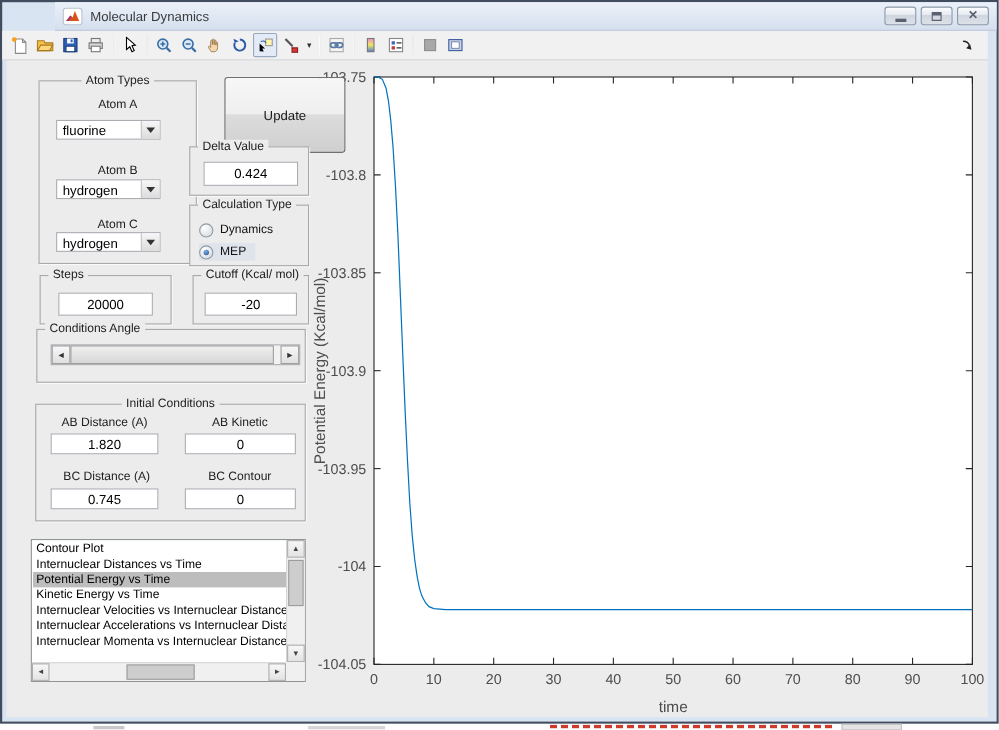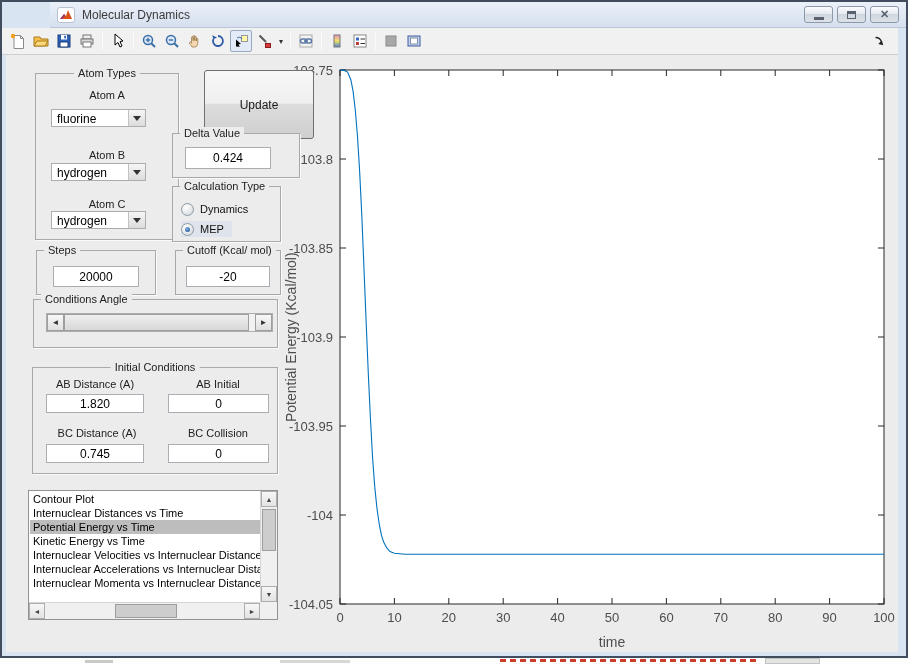--- a/index.html
+++ b/index.html
@@ -349,21 +349,21 @@
         </div>
         <span class="lbl" style="left:0; right:0; top:124px;">Atom C</span>
         <div class="combo" style="left:15px; top:137px; width:95px;">
           <span class="combo-text">hydrogen</span>
           <span class="combo-btn"></span>
         </div>
       </div>
 
       <div class="btn-update" style="left:162px; top:15px; width:110px; height:69px; z-index:2;margin-left:36px;">Update</div>
 
-      <div class="panel" style="left:166px; top:78px; width:128px; height:45px;text-decoration:underline;">
+      <div class="panel" style="left:166px; top:78px; width:109px; height:45px;text-decoration:underline;">
         <span class="panel-title">Delta Value</span>
         <input class="edit" style="left: 12px; top: 13px; width: 86px; height: 22px;" value="0.424">
       </div>
 
       <div class="panel" style="left:166px; top:131px; width:109px; height:56px;">
         <span class="panel-title">Calculation Type</span>
         <div class="radio-row" style="left:8px; top:14px;">
           <span class="radio"></span>
           <span class="radio-label">Dynamics</span>
         </div>
@@ -388,25 +388,25 @@
         <div class="slider" style="left:12px; top:13px; width:227px;">
           <div class="sl-btn" style="left:0;">◄</div>
           <div class="sl-thumb" style="left:17px; width:185px;"></div>
           <div class="sl-btn" style="right:0;">►</div>
         </div>
       </div>
 
       <div class="panel" style="left:26px; top:312px; width:246px; height:107px;">
         <span class="panel-title centered">Initial Conditions</span>
         <span class="lbl" style="left:0; width:124px; top:10px;">AB Distance (A)</span>
-        <span class="lbl" style="left:124px; width:122px; top:10px;">AB Initial</span>
+        <span class="lbl" style="left:124px; width:122px; top:10px;">AB Kinetic</span>
         <input class="edit" style="left: 13px; top: 26px; width: 98px; height: 19px;" value="1.820">
         <input class="edit" style="left: 135px; top: 26px; width: 101px; height: 19px;" value="0">
         <span class="lbl" style="left:2px; width:124px; top:59px;">BC Distance (A)</span>
-        <span class="lbl" style="left:124px; width:122px; top:59px;">BC Collision</span>
+        <span class="lbl" style="left:124px; width:122px; top:59px;">BC Contour</span>
         <input class="edit" style="left: 13px; top: 76px; width: 98px; height: 19px;" value="0.745">
         <input class="edit" style="left: 135px; top: 76px; width: 101px; height: 19px;" value="0">
       </div>
 
       <div class="listbox" style="left:22px; top:435px; width:250px; height:130px;">
         <div class="lb-rows">
             <div class="lb-row">Contour Plot</div>
             <div class="lb-row">Internuclear Distances vs Time</div>
             <div class="lb-row sel">Potential Energy vs Time</div>
             <div class="lb-row">Kinetic Energy vs Time</div>

